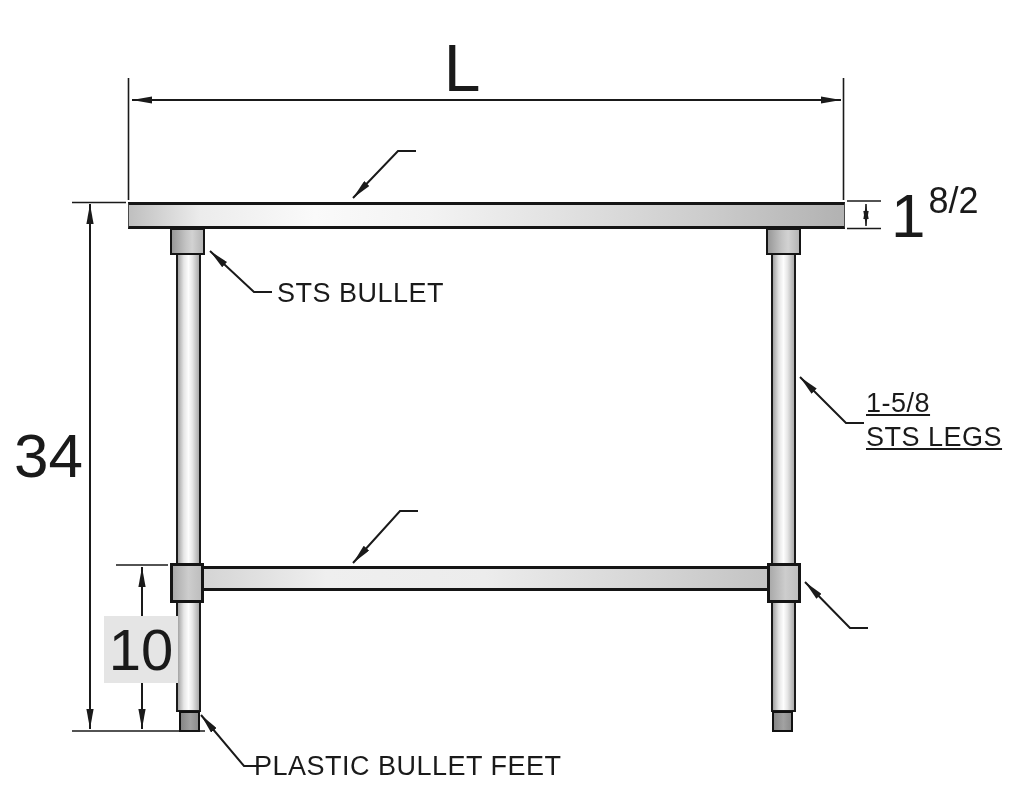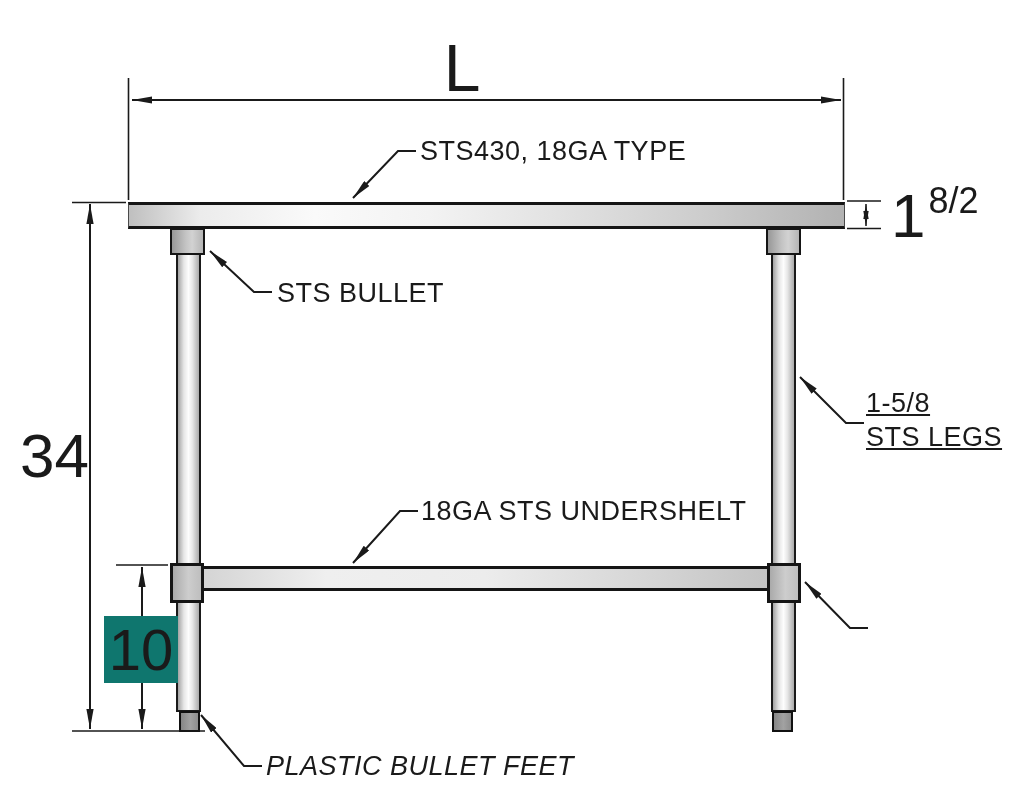--- a/index.html
+++ b/index.html
@@ -43,22 +43,22 @@
     background:linear-gradient(90deg,#868686 0%,#a2a2a2 55%,#8d8d8d 100%);
     border:2px solid #111111;
   }
   .foot.left{left:179px;} .foot.right{left:772px;}
   
   .lines{position:absolute;left:0;top:0;z-index:6;}
   .lbl{position:absolute;z-index:7;font-size:27px;letter-spacing:.5px;white-space:nowrap;}
   .lbl.two-line{line-height:34px;white-space:pre-line;text-decoration:underline;}
   .dim{position:absolute;z-index:7;font-weight:400;}
   .dim-L{left:430px;top:30px;width:64px;font-size:66px;text-align:center;}
-  .dim-34{left:14px;top:420px;width:62px;font-size:62px;text-align:right;margin-left:6px;}
-  .dim-10{left:104px;top:616px;width:74px;font-size:58px;text-align:center;background:#0f766e;z-index:8;}
+  .dim-34{left:14px;top:420px;width:62px;font-size:62px;text-align:right;}
+  .dim-10{left:104px;top:616px;width:74px;font-size:58px;text-align:center;background:#e5e5e5;z-index:8;}
   .dim-15{left:891px;top:180px;font-size:62px;}
   .dim-15 .frac{font-size:36px;position:relative;top:-24px;left:3px;}
 </style>
 </head>
 <body>
 
 <div class="canvas">
 
   <div class="part tabletop"></div>
   <div class="part gusset left"></div>
@@ -107,25 +107,23 @@
     <g stroke="#1a1a1a" fill="none" stroke-width="2">
       <polyline points="416,151 398,151 353,198" marker-end="url(#ahE)"></polyline>
       <polyline points="272,292 254,292 210,251" marker-end="url(#ahE)"></polyline>
       <polyline points="418,511 400,511 353,563" marker-end="url(#ahE)"></polyline>
       <polyline points="864,423 846,423 800,377" marker-end="url(#ahE)"></polyline>
       <polyline points="868,628 850,628 805,582" marker-end="url(#ahE)"></polyline>
       <polyline points="262,766 244,766 201,715" marker-end="url(#ahE)"></polyline>
     </g>
   </svg>
 
-  <div class="lbl" style="left:420px;top:136px;">STS430, 18GA TYPE</div>
   <div class="lbl" style="left:277px;top:278px;">STS BULLET</div>
-  <div class="lbl" style="left:421px;top:496px;">18GA STS UNDERSHELT</div>
   <div class="lbl two-line" style="left:866px;top:386px;">1-5/8
 STS LEGS</div>
-  <div class="lbl" style="left:266px;top:751px;font-style:italic;">PLASTIC BULLET FEET</div>
+  <div class="lbl" style="left:254px;top:751px;">PLASTIC BULLET FEET</div>
 
   <div class="dim dim-L">L</div>
   <div class="dim dim-34">34</div>
   <div class="dim dim-10">10</div>
   <div class="dim dim-15"><span>1</span><span class="frac">8/2</span></div>
 
 </div>
 
 </body></html>

